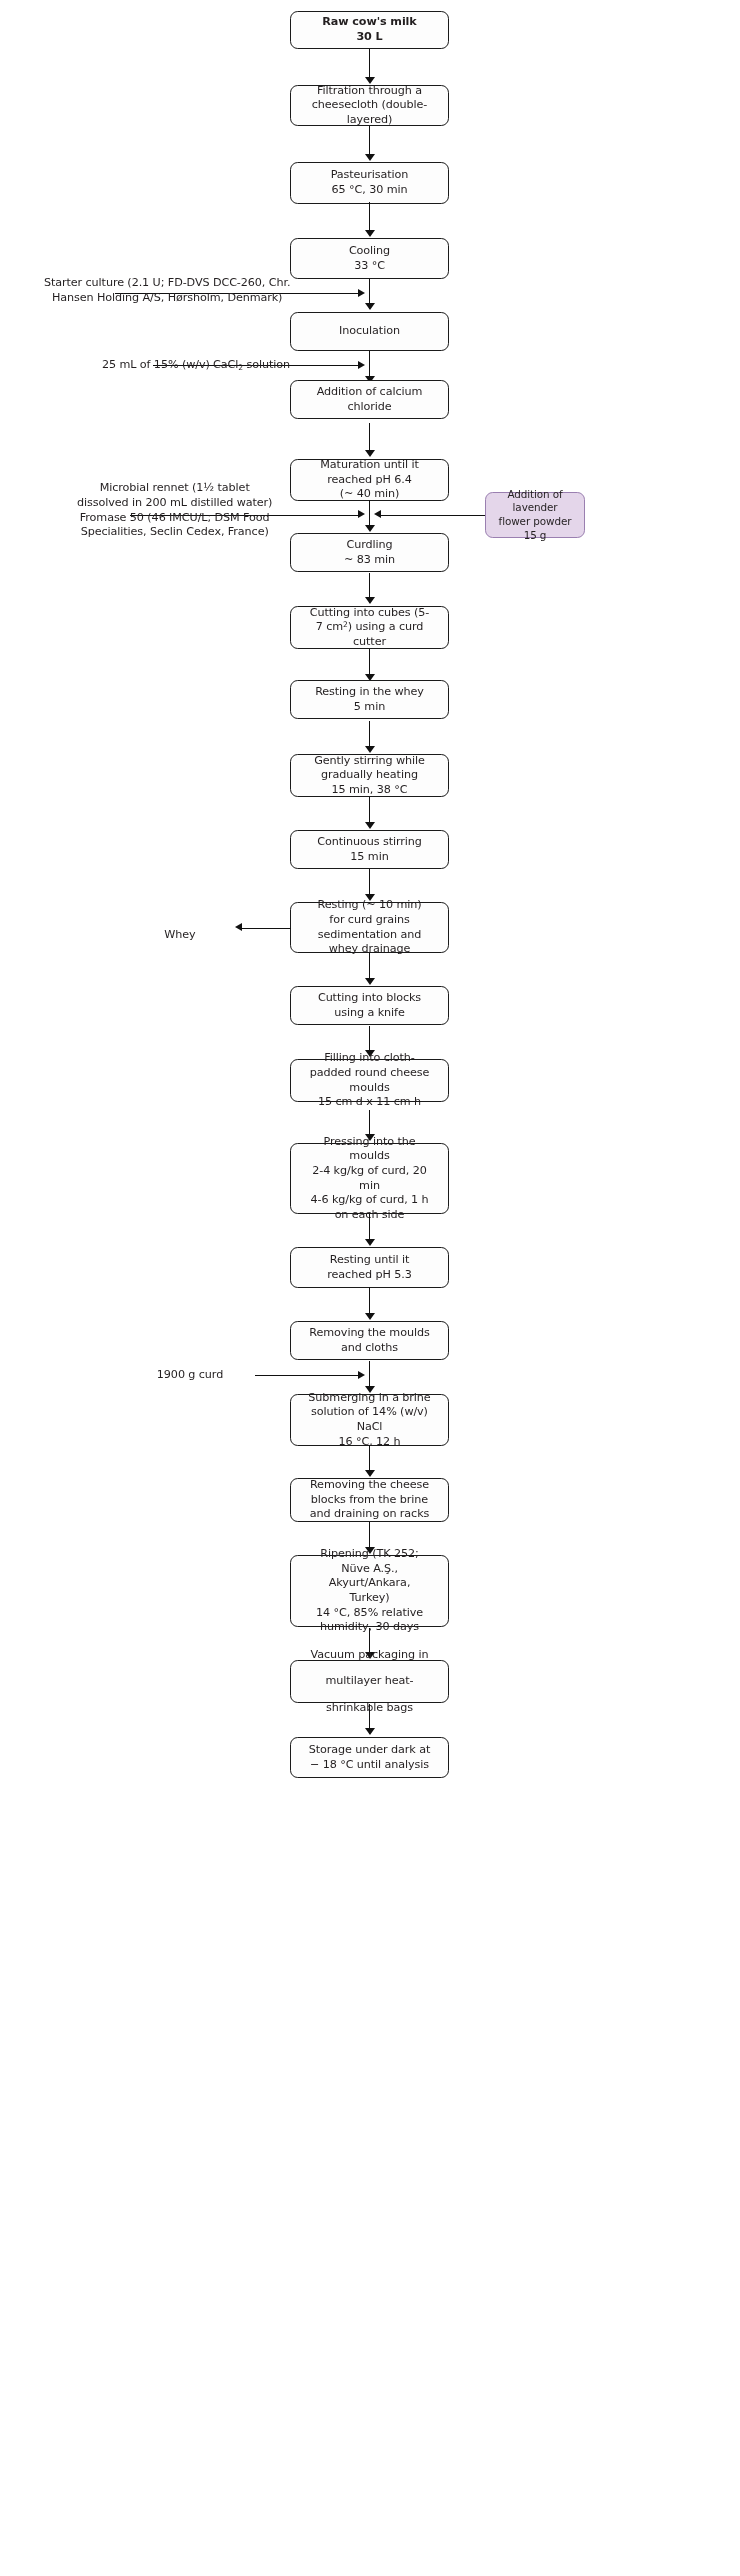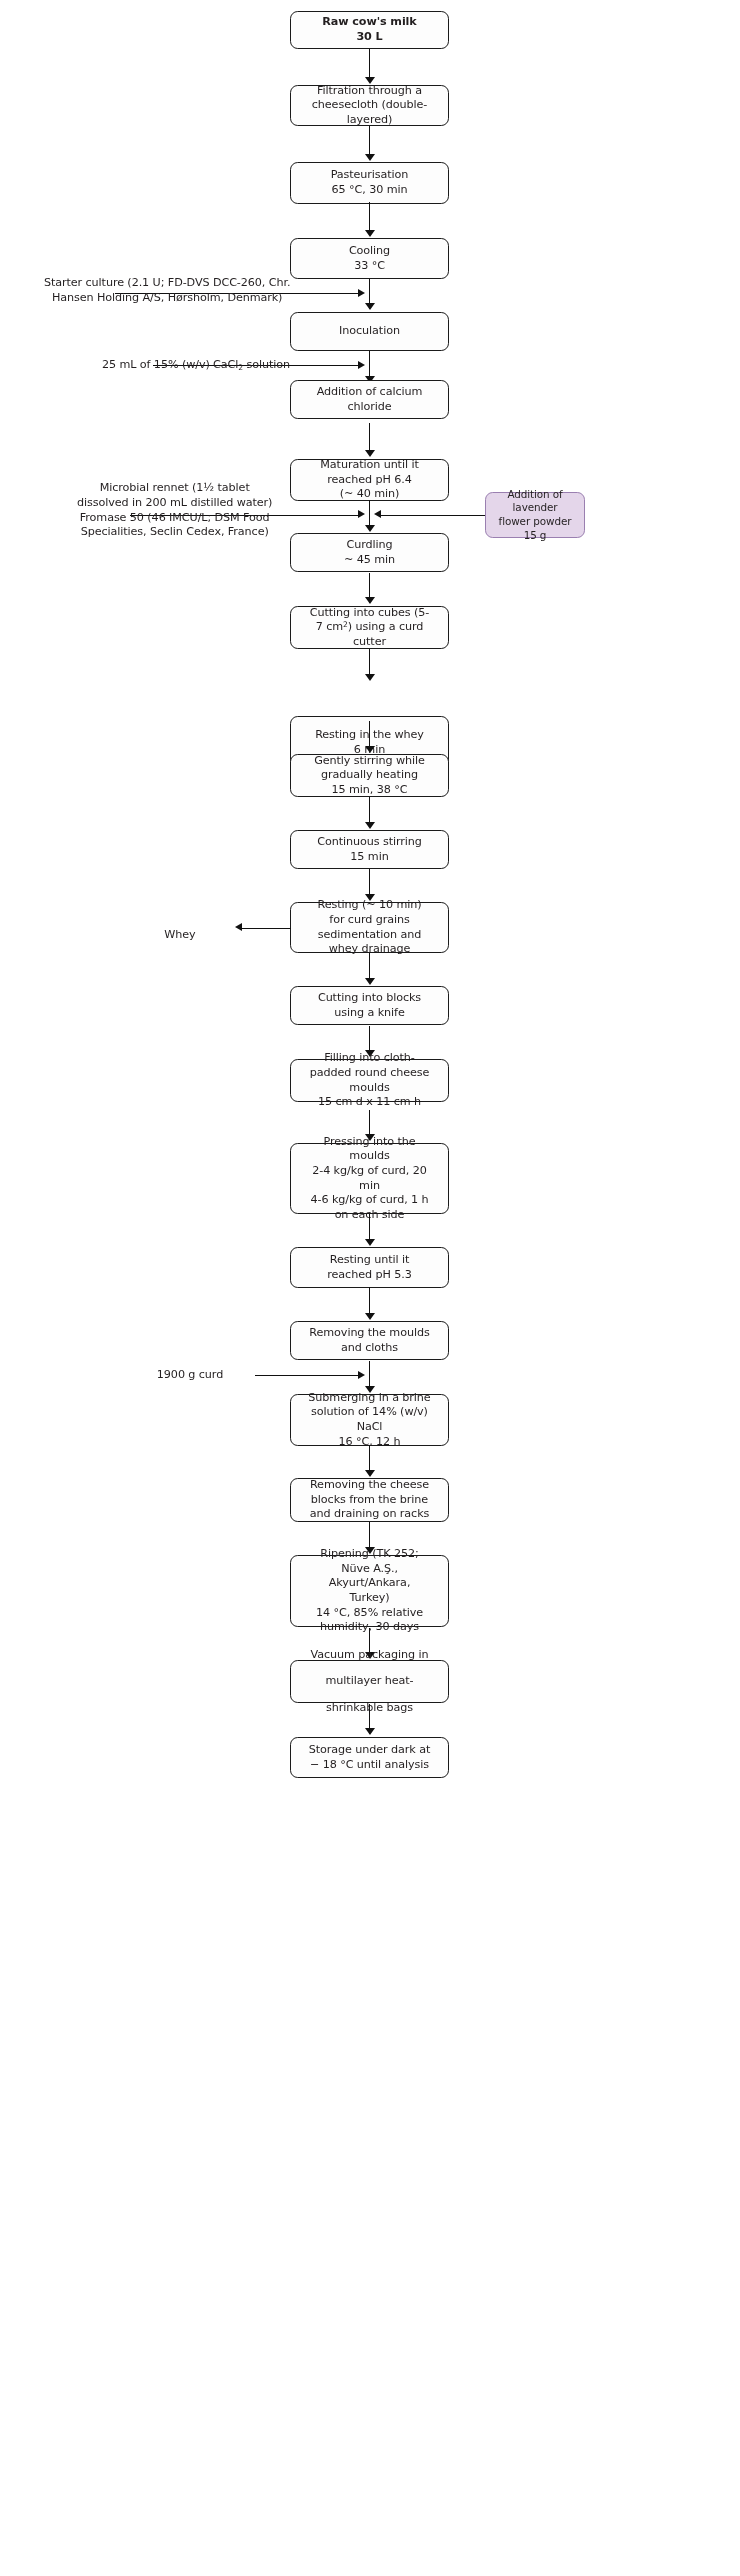--- a/index.html
+++ b/index.html
@@ -148,36 +148,36 @@
   <div class="node" style="top:459px;height:42px;">
     <span class="ln">Maturation until it</span>
     <span class="ln">reached pH 6.4</span>
     <span class="ln">(~ 40 min)</span>
   </div>
   <div class="vline" style="left:-0.7px;top:500px;height:30px;"></div>
   <div class="arrow-down" style="left:-5px;top:525px;"></div>
 
   <div class="node" style="top:533px;height:39px;">
     <span class="ln">Curdling</span>
-    <span class="ln">~ 45 min</span>
+    <span class="ln">~ 83 min</span>
   </div>
   <div class="vline" style="left:-0.7px;top:573px;height:30px;"></div>
   <div class="arrow-down" style="left:-5px;top:597px;"></div>
 
   <div class="node" style="top:606px;height:43px;">
     <span class="ln">Cutting into cubes (5-</span>
     <span class="ln">7 cm<sup>2</sup>) using a curd</span>
     <span class="ln">cutter</span>
   </div>
   <div class="vline" style="left:-0.7px;top:649px;height:30px;"></div>
   <div class="arrow-down" style="left:-5px;top:674px;"></div>
 
-  <div class="node" style="top:716px;height:54px;">
+  <div class="node" style="top:680px;height:39px;">
     <span class="ln">Resting in the whey</span>
-    <span class="ln">6 min</span>
+    <span class="ln">5 min</span>
   </div>
   <div class="vline" style="left:-0.7px;top:721px;height:30px;"></div>
   <div class="arrow-down" style="left:-5px;top:746px;"></div>
 
   <div class="node" style="top:754px;height:43px;align-items:center;">
     <span class="ln">Gently stirring while</span>
     <span class="ln">gradually heating</span>
     <span class="ln">15 min, 38 °C</span>
   </div>
   <div class="vline" style="left:-0.7px;top:797px;height:30px;"></div>

